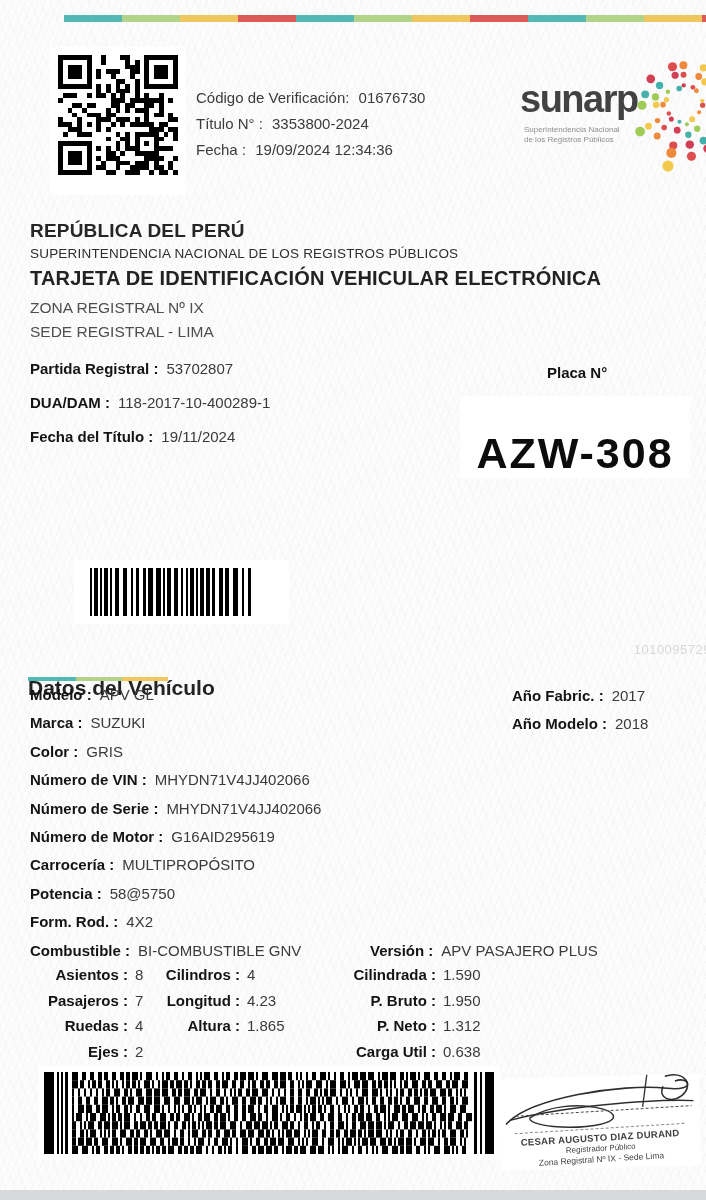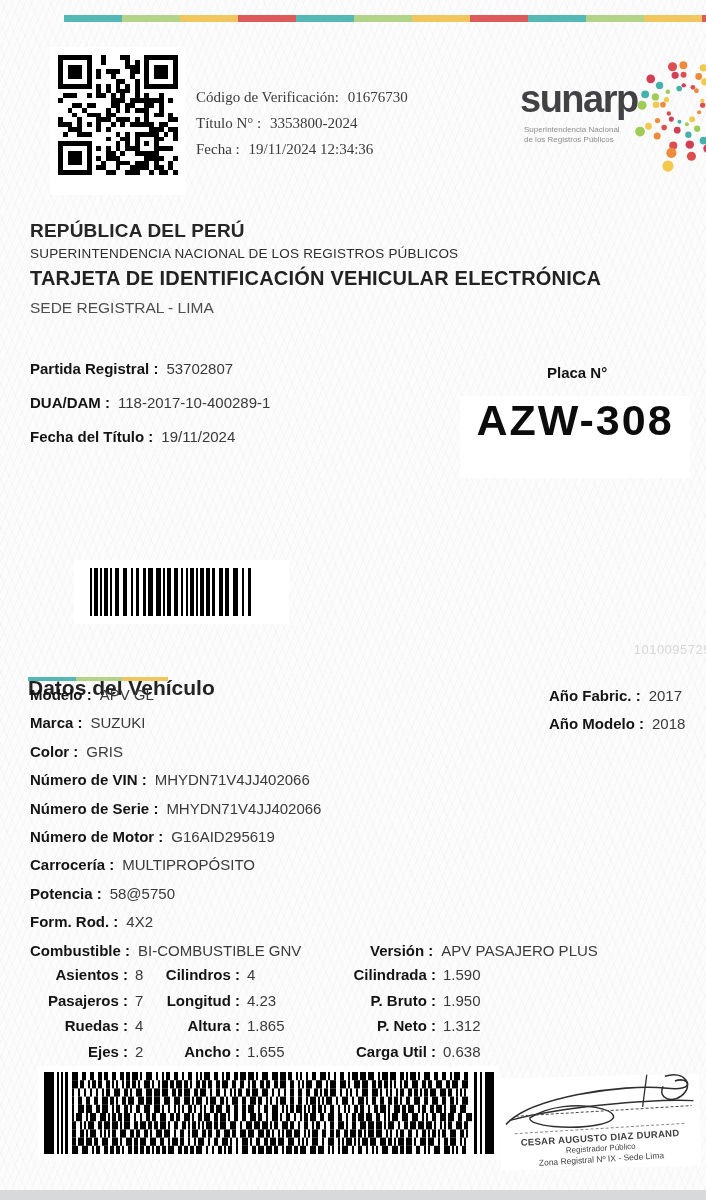--- a/index.html
+++ b/index.html
@@ -13,53 +13,53 @@
   }
   .abs{position:absolute;}
   
   .topbar{left:64px;right:0;top:15px;height:7px;
     background:repeating-linear-gradient(to right,
       var(--teal) 0 58px, var(--green) 58px 116px, var(--yellow) 116px 174px, var(--red) 174px 232px);}
   
   .qr-box{left:50px;top:47px;width:136px;height:148px;background:#fff;}
   .qr-box svg{display:block;margin:8px auto 0 auto;}
   .ver-block{left:196px;top:88px;font-size:15px;color:#3b3b3b;line-height:19px;}
-  .ver-line{margin-bottom:7px;white-space:nowrap;font-family:Liberation Serif, serif;}
+  .ver-line{margin-bottom:7px;white-space:nowrap;}
   .ver-line .v{margin-left:5px;}
   .logo-word{left:520px;top:78px;font-size:38px;font-weight:bold;color:#424245;letter-spacing:-1.5px;}
   .logo-tag{left:524px;top:125px;font-size:8px;color:#8e8e90;line-height:10px;}
   .burst{left:596px;top:44px;}
   
   .titles{left:30px;top:220px;width:650px;}
   .t-country{font-size:19px;font-weight:800;color:#262626;margin-bottom:4px;letter-spacing:.2px;}
   .t-agency{font-size:13.5px;font-weight:400;color:#2e2e2e;margin-bottom:6px;letter-spacing:.2px;}
   .t-doc{font-size:20px;font-weight:800;color:#222;margin-bottom:9px;letter-spacing:.2px;}
   .t-zone,.t-sede{font-size:15.5px;color:#4e4e4e;margin-bottom:6px;}
   
   .reg{left:30px;top:360px;}
   .frow{display:flex;align-items:baseline;font-size:15px;white-space:nowrap;}
   .frow .l{font-weight:bold;color:#141414;}
   .frow .v{margin-left:8px;color:#3a3a3a;}
   .reg .frow{height:34px;}
   .plate-label{left:547px;top:364px;font-size:15px;font-weight:bold;color:#141414;}
   .plate-box{left:460px;top:396px;width:230px;height:82px;background:#fff;
-    display:flex;align-items:flex-start;justify-content:center;}
+    display:flex;align-items:flex-end;justify-content:center;}
   .plate-text{font-size:43px;font-weight:800;letter-spacing:2px;color:#0c0c0c;}
   
   .bc1-box{left:74px;top:560px;width:215px;height:64px;background:#fff;}
   .bc1-box svg{display:block;margin:8px 0 0 16px;}
   
   .sec-title{left:28px;top:640px;font-size:21px;font-weight:800;color:#232323;margin-top:36px;}
   .sec-underline{left:28px;top:677px;width:140px;height:3.5px;
     background:linear-gradient(to right,var(--teal) 0 34%,var(--green) 34% 67%,var(--yellow) 67% 100%);}
   .watermark{right:-5px;top:642px;font-size:13px;color:#d7d7d7;letter-spacing:.5px;}
   
   .veh{left:30px;top:686px;}
   .veh .frow{height:28.4px;}
-  .veh-right{left:549px;top:687px;text-align:center;}
+  .veh-right{left:512px;top:687px;text-align:center;}
   .veh-right .frow{height:28.4px;}
   .version-row{left:370px;top:942px;}
   
   .specs-col{top:966px;}
   .specs-col .frow{height:25.6px;}
   .specs-col .l{text-align:right;}
   .col1{left:18px;} .col1 .l{width:110px;}
   .col2{left:140px;} .col2 .l{width:100px;}
   .col3{left:330px;} .col3 .l{width:106px;}
   .specs-col .v{margin-left:7px;}
@@ -299,21 +299,21 @@
     <div class="ver-line">
       <span class="l">Código de Verificación:</span>
       <span class="v">01676730</span>
     </div>
     <div class="ver-line">
       <span class="l">Título N° :</span>
       <span class="v">3353800-2024</span>
     </div>
     <div class="ver-line">
       <span class="l">Fecha :</span>
-      <span class="v">19/11/2024 12:34:36</span>
+      <span class="v">19/09/2024 12:34:36</span>
     </div>
   </div>
 
   <div class="abs logo-word">sunarp</div>
   <div class="abs logo-tag">
     <div>Superintendencia Nacional</div>
     <div>de los Registros Públicos</div>
   </div>
   <svg id="burst-svg" class="abs burst" width="112" height="128" viewBox="0 0 112 128">
       <circle cx="106.66471702050391" cy="61.21710088808368" r="2.6282921109348534" fill="#dd4f4f"></circle>
@@ -373,20 +373,21 @@
       <circle cx="116.31402820541695" cy="54.853586246727296" r="3.67242729626596" fill="#9fcb57"></circle>
       <circle cx="128.72444021156764" cy="52.59784522079954" r="3.5839847021736206" fill="#45b1ab"></circle>
       <circle cx="139.3936365000372" cy="50.65859100670503" r="5.25747492145747" fill="#d23f55"></circle>
       <circle cx="148.47919246412278" cy="49.00718238937684" r="5.054523868579418" fill="#dd4f4f"></circle>
     </svg>
 
   <div class="abs titles">
     <div class="t-country">REPÚBLICA DEL PERÚ</div>
     <div class="t-agency">SUPERINTENDENCIA NACIONAL DE LOS REGISTROS PÚBLICOS</div>
     <div class="t-doc">TARJETA DE IDENTIFICACIÓN VEHICULAR ELECTRÓNICA</div>
+    <div class="t-zone">ZONA REGISTRAL Nº IX</div>
     <div class="t-sede">SEDE REGISTRAL - LIMA</div>
   </div>
 
   <div class="abs reg">
     <div class="frow">
       <span class="l">Partida Registral :</span>
       <span class="v">53702807</span>
     </div>
     <div class="frow">
       <span class="l">DUA/DAM :</span>
@@ -521,24 +522,20 @@
       <span class="l">Cilindros :</span>
       <span class="v">4</span>
     </div>
     <div class="frow">
       <span class="l">Longitud :</span>
       <span class="v">4.23</span>
     </div>
     <div class="frow">
       <span class="l">Altura :</span>
       <span class="v">1.865</span>
-    </div>
-    <div class="frow">
-      <span class="l">Ancho :</span>
-      <span class="v">1.655</span>
     </div>
   </div>
   <div class="abs specs-col col3">
     <div class="frow">
       <span class="l">Cilindrada :</span>
       <span class="v">1.590</span>
     </div>
     <div class="frow">
       <span class="l">P. Bruto :</span>
       <span class="v">1.950</span>

